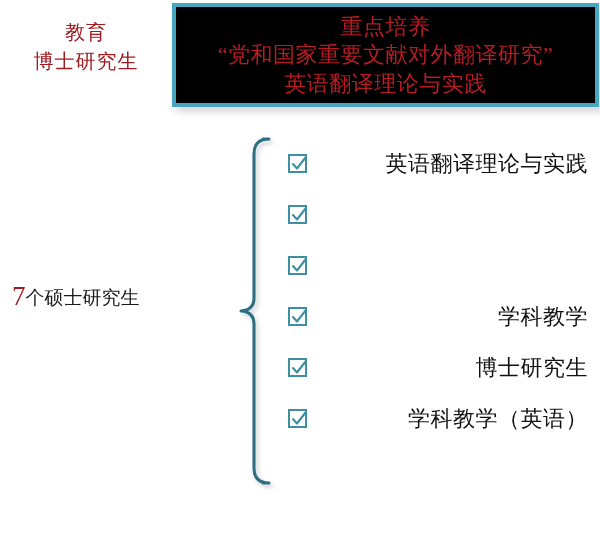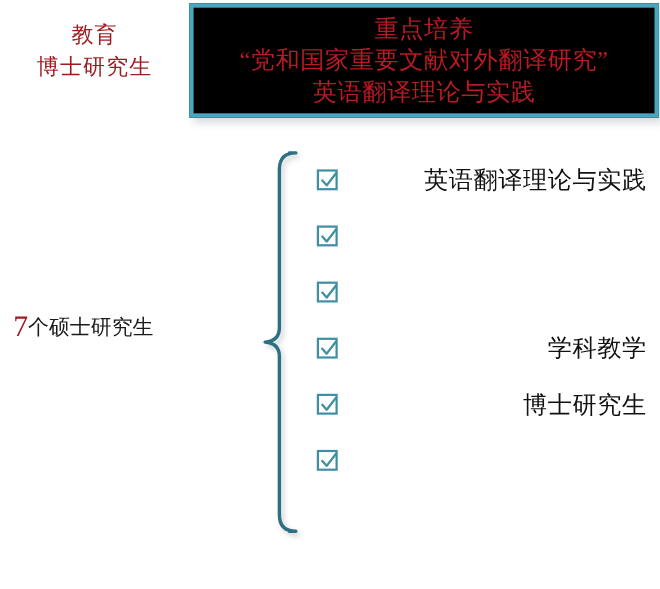--- a/index.html
+++ b/index.html
@@ -210,15 +210,16 @@
     </span>
     <span class="direction-label">博士研究生</span>
   </div>
 
   <div class="direction-row">
     <span class="checkbox-icon">
       <svg width="17" height="16" viewBox="0 0 17 16" xmlns="http://www.w3.org/2000/svg">
         <path d="M2 8 L6 12.5 L14.5 1.5" stroke="#3e8ea4" stroke-width="2.1" fill="none" stroke-linecap="round" stroke-linejoin="round"></path>
       </svg>
     </span>
+    <span class="direction-label">学科教学（英语）</span>
   </div>
 
 </div>
 
 </body></html>

